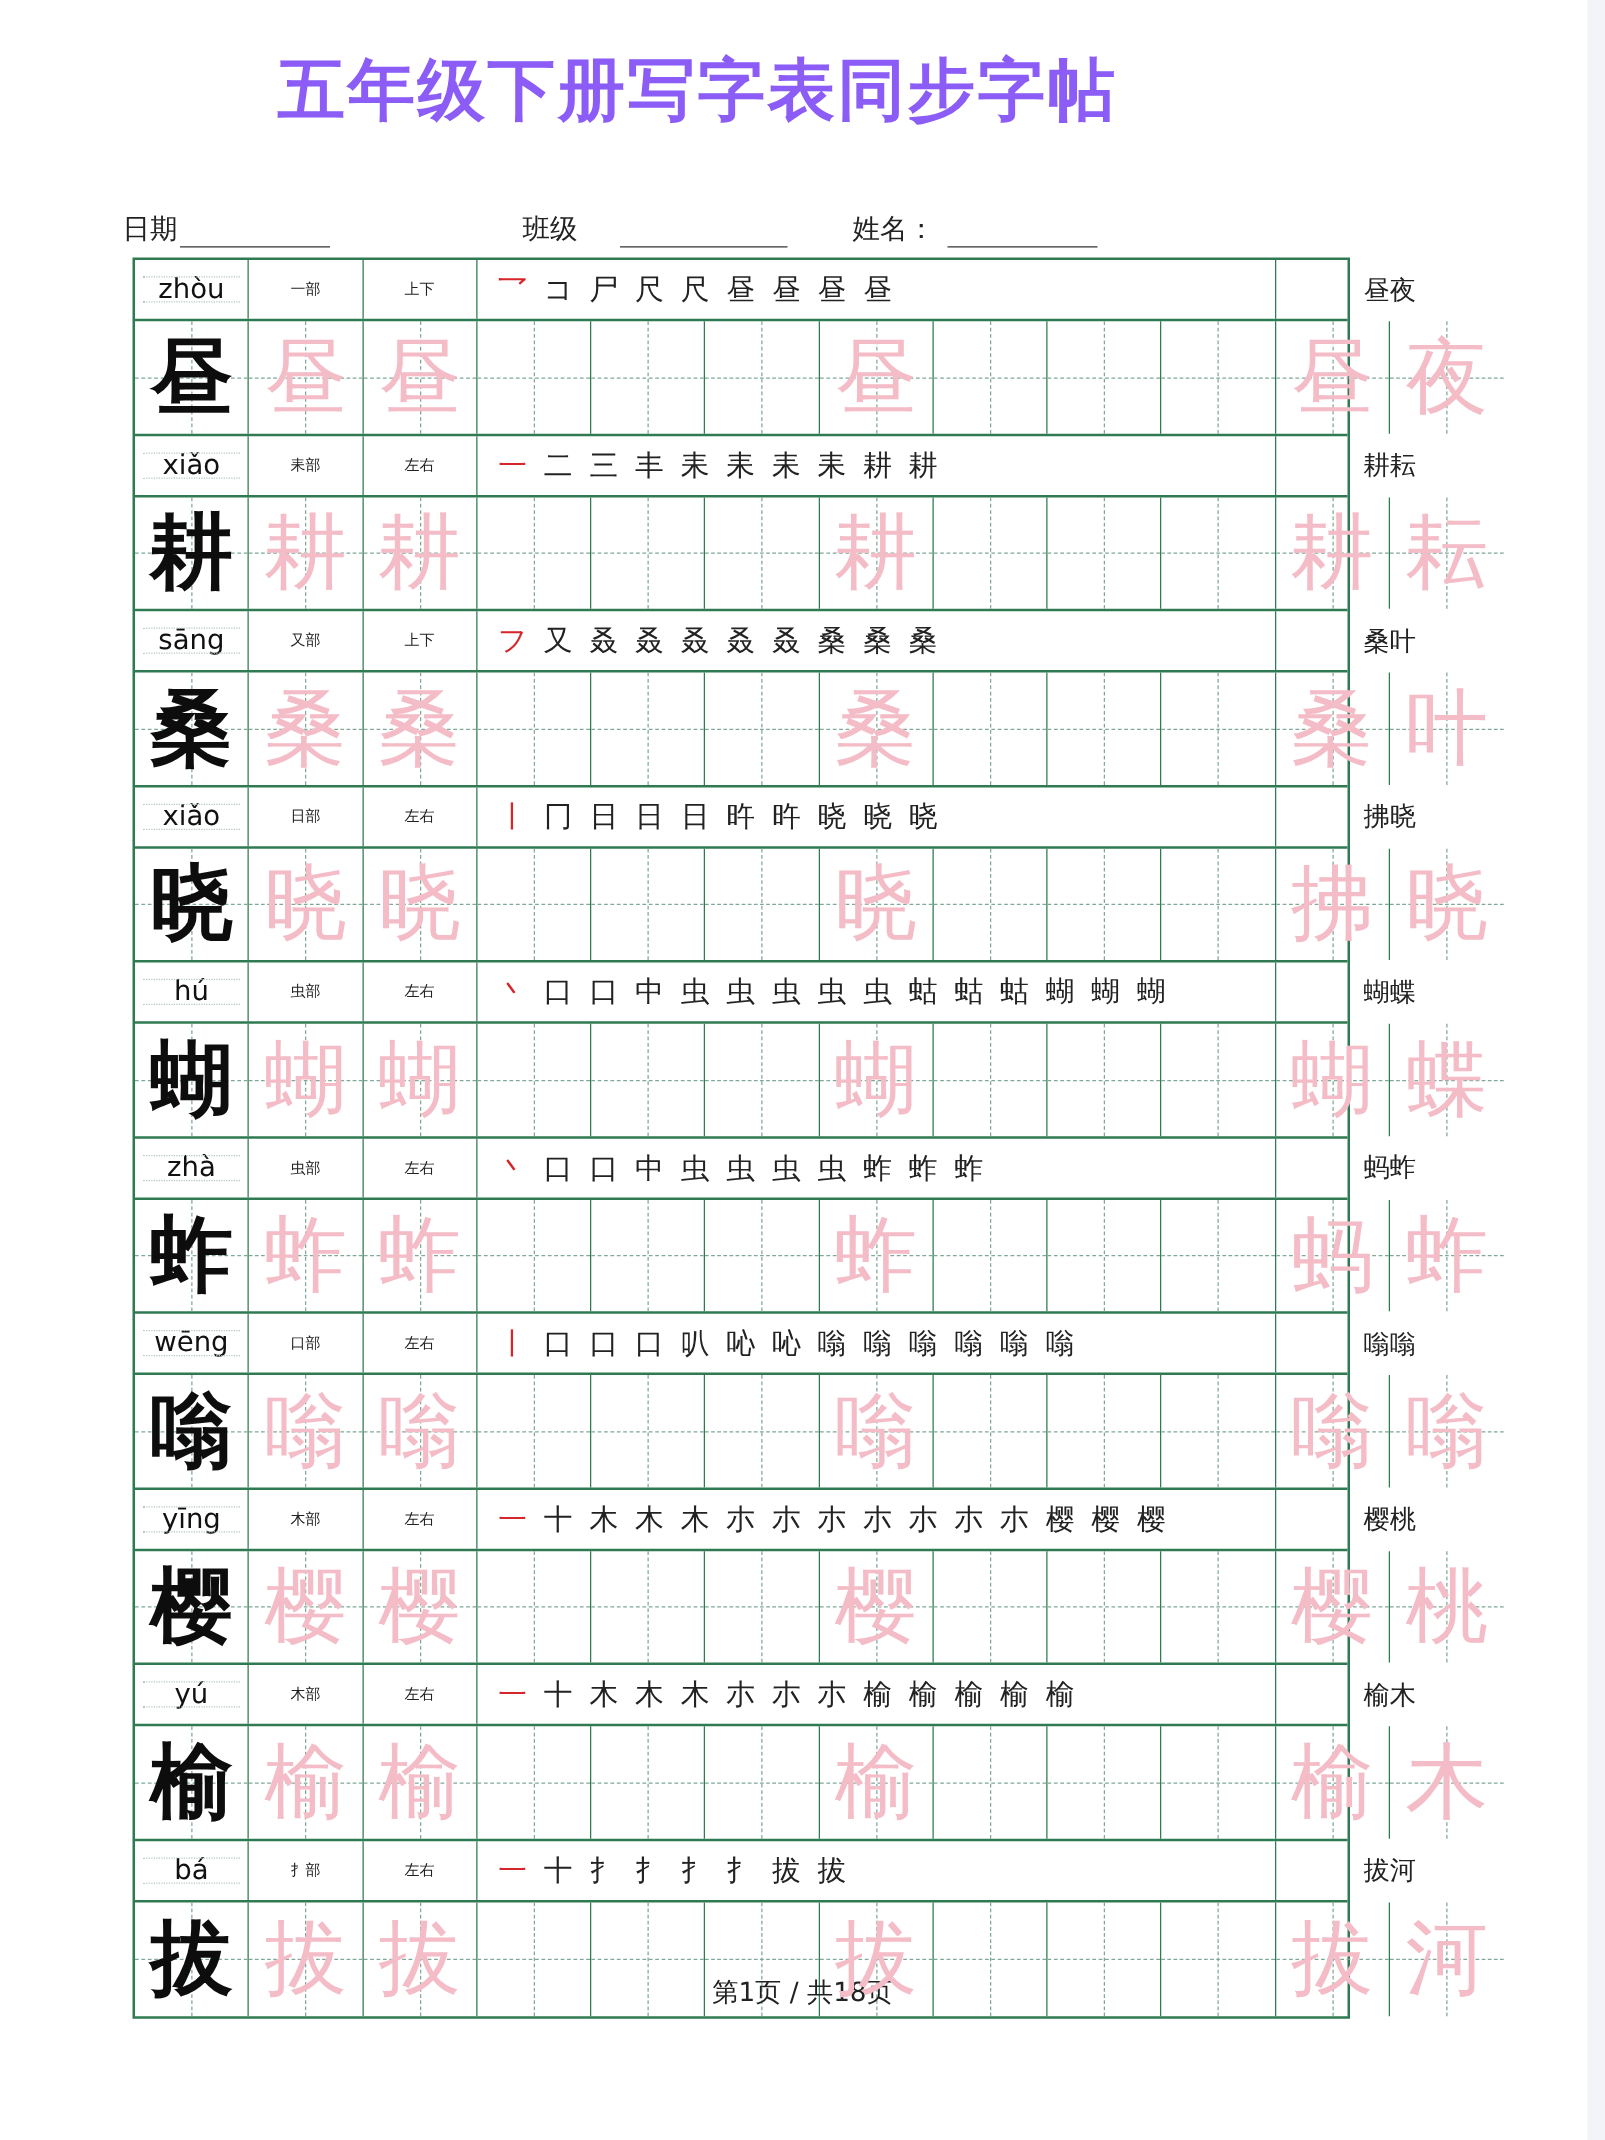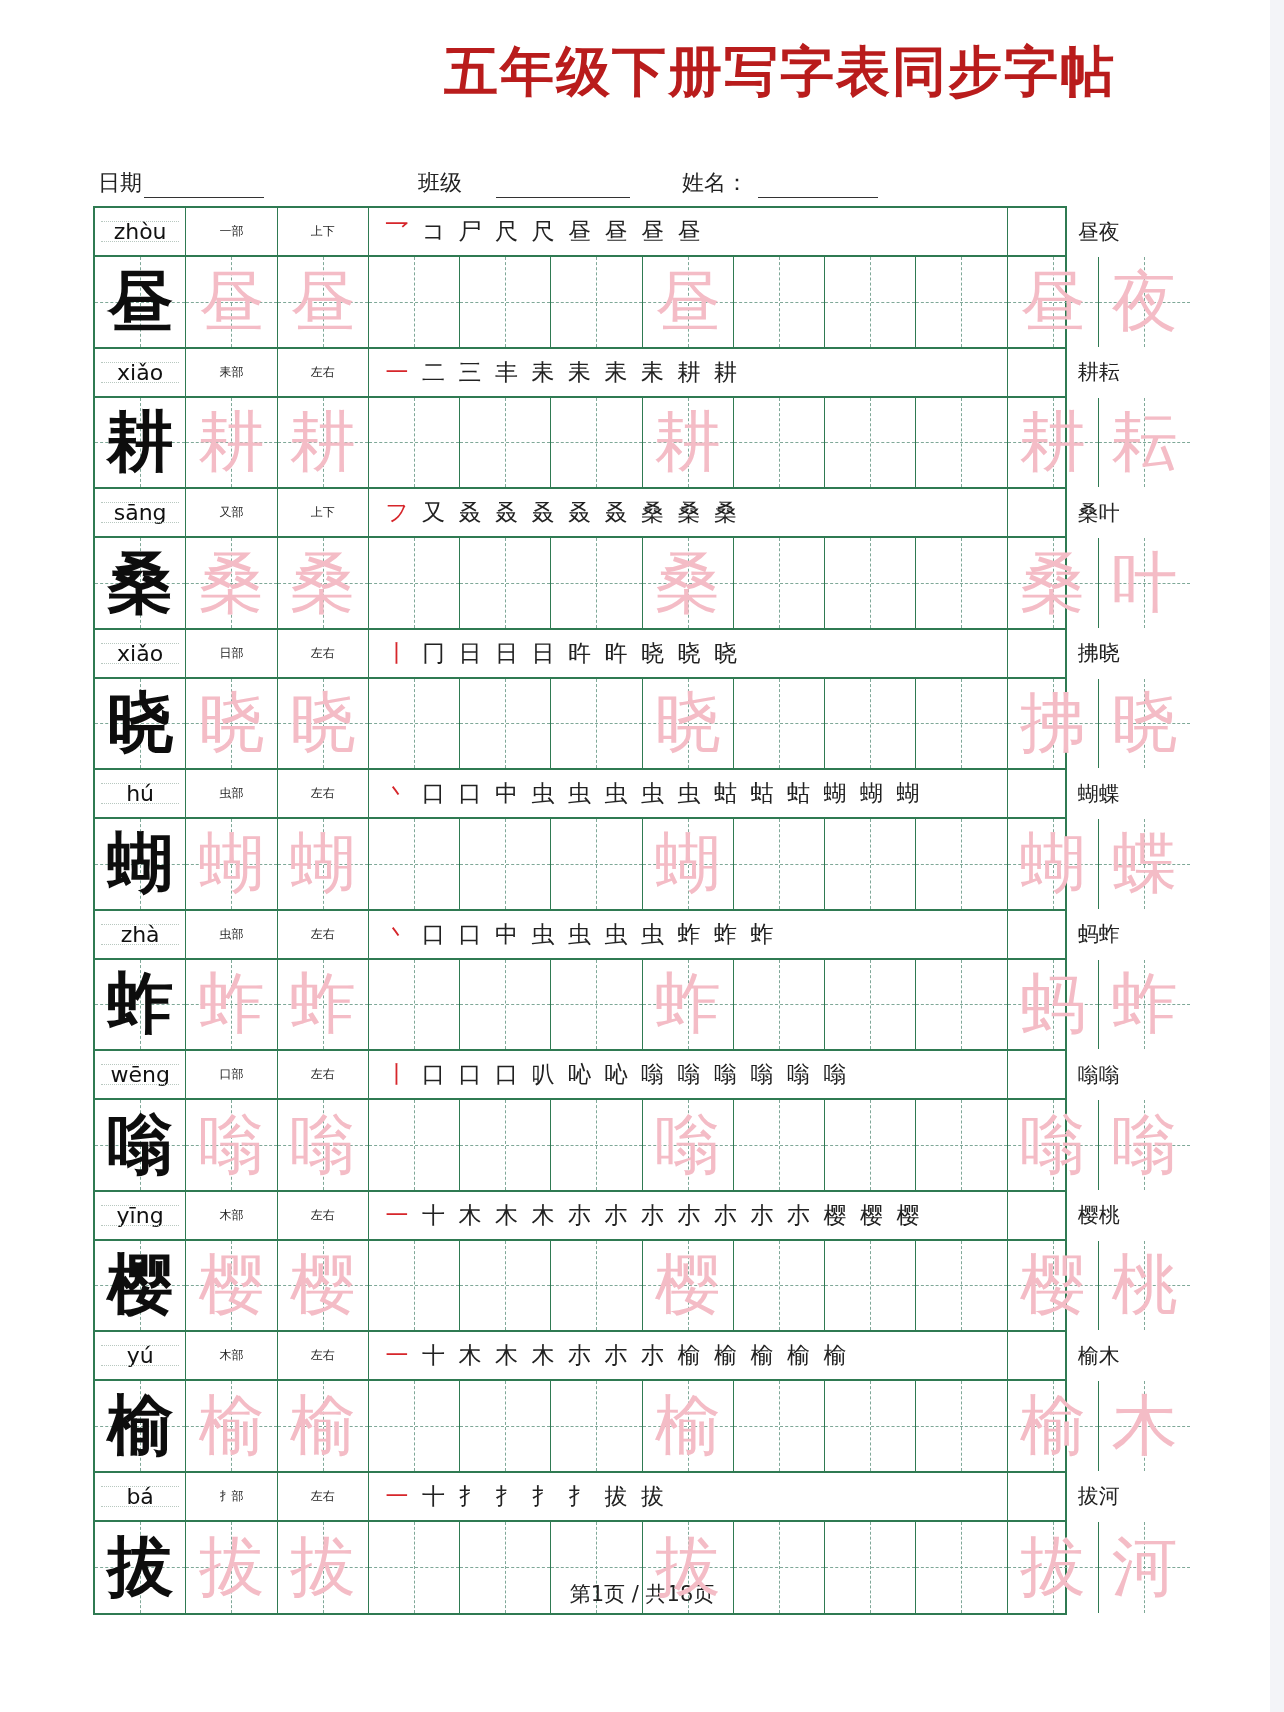--- a/index.html
+++ b/index.html
@@ -1,24 +1,24 @@
 <!DOCTYPE html>
 <html><head>
 <meta charset="utf-8">
 <style>
   html, body { margin:0; padding:0; }
   body { width:1284px; height:1712px; background:#ffffff; position:relative; overflow:hidden;
          font-family:"DejaVu Sans", "Liberation Sans", sans-serif; color:#111; }
   .right-strip { position:absolute; left:1270px; top:0; width:14px; height:1712px; background:#f3f4f8; }
-  .title { position:absolute; left:0; width:1116px; top:36px; text-align:right;
-           font-size:54px; font-weight:bold; letter-spacing:2px; color:#b91c1c; }
+  .title { position:absolute; left:0; width:1116px; top:36px; text-align:center;
+           font-size:54px; font-weight:bold; letter-spacing:2px; color:#8b5cf6; }
   .meta { position:absolute; top:154px; height:44px; font-size:22px; color:#222;
           font-family:"DejaVu Serif", "Liberation Serif", serif; display:flex; align-items:flex-end; }
   .meta .line { display:inline-block; border-bottom:1.5px solid #333; height:30px; margin-left:2px; }
-  .grid { position:absolute; left:93px; top:206px; width:974px; border:2px solid #2f7a52; box-sizing:border-box; }
+  .grid { position:absolute; left:106px; top:206px; width:974px; border:2px solid #2f7a52; box-sizing:border-box; }
   .block { display:block; }
   .info-row { height:49px; display:flex; border-bottom:2px solid #2f7a52; box-sizing:border-box; }
   .practice-row { height:91.5px; display:flex; border-bottom:2.5px solid #2f7a52; box-sizing:border-box; }
   .block:last-child .practice-row { border-bottom:none; }
   .cell { width:91.25px; flex:0 0 91.25px; box-sizing:border-box; border-right:1.5px solid #2f7a52;
           position:relative; display:flex; align-items:center; justify-content:center; }
   .cell:last-child { border-right:none; }
   .pinyin-cell { font-size:22px; color:#111; font-family:"DejaVu Sans", sans-serif; }
   .pinyin-cell::before, .pinyin-cell::after { content:""; position:absolute; left:6px; right:6px;
           border-top:1.5px dotted #b8c8c0; }

